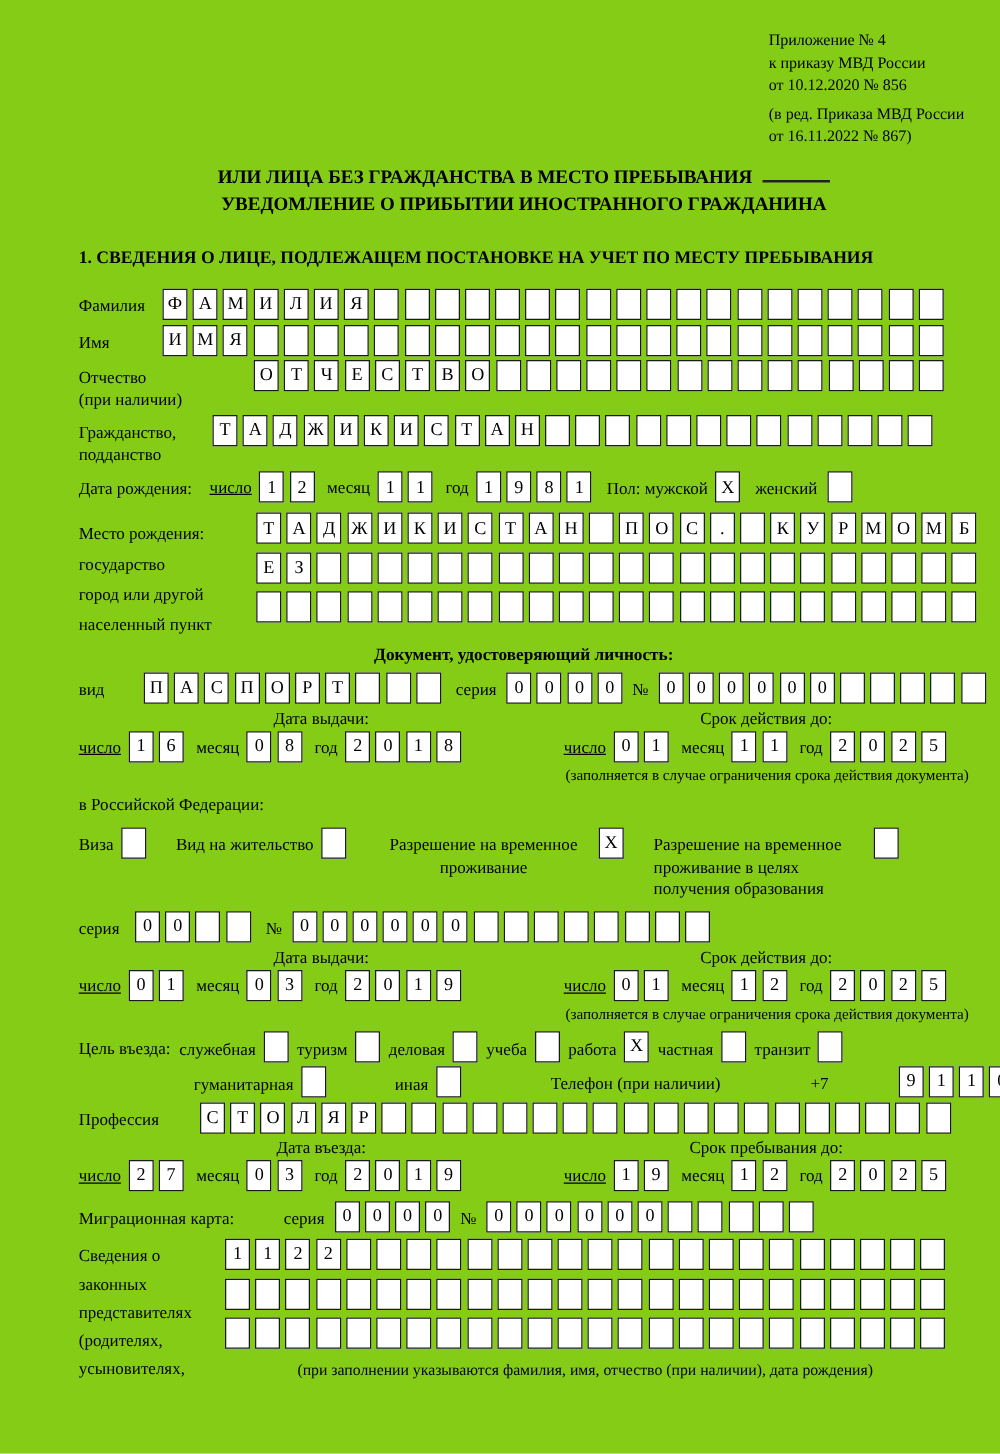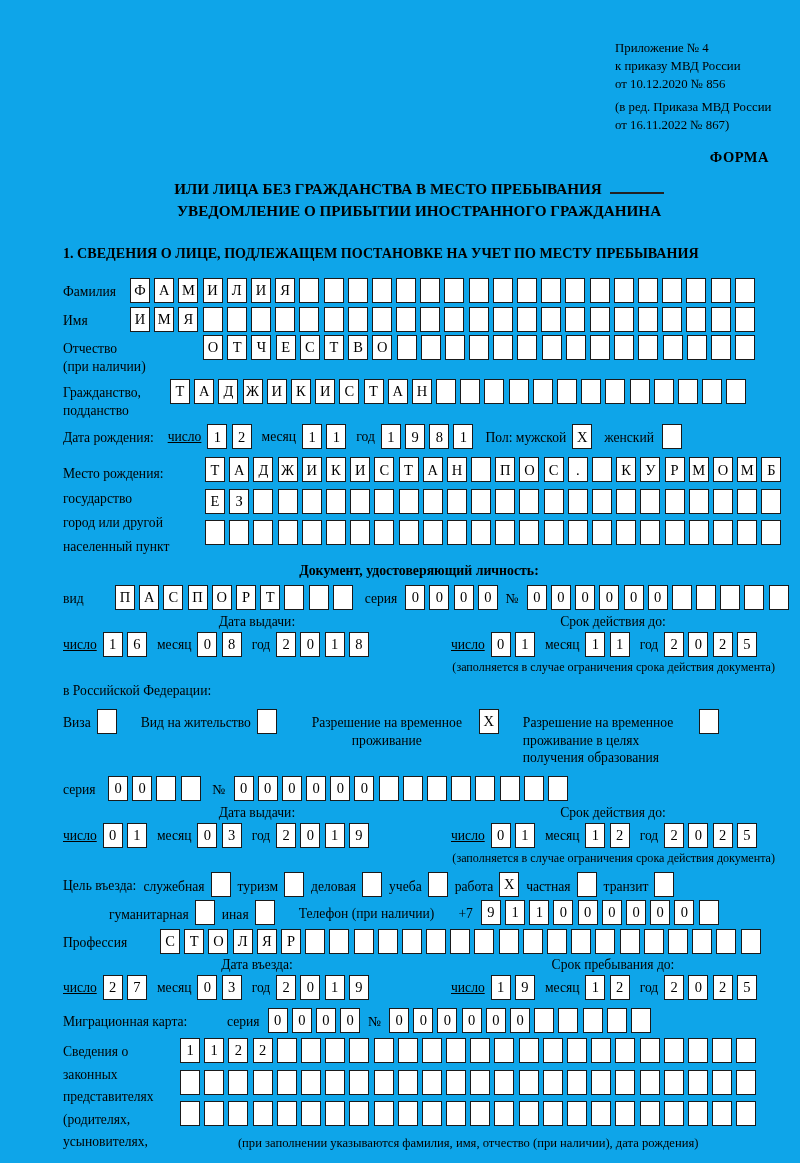--- a/index.html
+++ b/index.html
@@ -1,17 +1,17 @@
 <!DOCTYPE html>
 <html><head>
 <meta charset="utf-8">
 <style>
   html,body{margin:0;padding:0;background:#fff;}
   body{width:800px;height:1163px;color:#000;font-family:"Liberation Serif","DejaVu Serif",serif;}
-  .page{box-sizing:border-box;width:800px;height:1163px;padding:40px 25px 0 63px;overflow:hidden;position:relative;background:#0ea5e9;}
+  .page{box-sizing:border-box;width:800px;height:1163px;padding:24px 25px 0 63px;overflow:hidden;position:relative;background:#84cc16;}
 
   
   .annex{margin-left:552px;font-size:12.8px;line-height:1.4;}
   .annex div{white-space:nowrap;}
   .annex .gap{height:5px;}
   .forma{text-align:right;font-weight:bold;font-size:14.5px;margin:14px 6px 0 0;letter-spacing:.5px;}
 
   .title{text-align:center;font-weight:bold;font-size:15.2px;line-height:1.5;margin-top:12px;}
   .title-blank{display:inline-block;width:54px;height:13px;border-bottom:2px solid #222;margin-left:8px;}
 
@@ -52,42 +52,41 @@
   .res-options{display:flex;align-items:flex-start;margin:7px 0 9px;}
   .opt{display:flex;align-items:flex-start;}
   .opt .lbl{padding-top:5px;}
   .opt-wide .lbl{width:172px;text-align:center;}
   .opt-wide2 .lbl{width:170px;}
 
   
   .p-opt{display:flex;align-items:center;margin-left:7px;font-family:Liberation Serif, serif;}
   .p-opt .lbl{padding-right:2px;}
   .p-opt .checkbox{margin-left:4px;}
-  .phone-line{margin-left:46px;}
+  .phone-line{margin-left:92px;gap:48px;}
 
   
   .reps{display:flex;margin-top:5px;}
   .reps-labels{width:117px;flex-shrink:0;font-size:13.6px;line-height:1.66;padding-top:3px;}
   .reps-rows .cells{margin-bottom:6.5px;}
   .reps-note{font-size:12.6px;text-align:center;margin-top:3px;}
 </style>
 </head>
 <body>
 
 <div class="page">
 
   <div class="annex">
     <div>Приложение № 4</div>
     <div>к приказу МВД России</div>
     <div>от 10.12.2020 № 856</div>
     <div class="gap"></div>
     <div>(в ред. Приказа МВД России</div>
     <div>от 16.11.2022 № 867)</div>
   </div>
-  <div class="forma">ФОРМА</div>
 
   <div class="title">
     <div><span>ИЛИ ЛИЦА БЕЗ ГРАЖДАНСТВА В МЕСТО ПРЕБЫВАНИЯ</span><span class="title-blank"></span></div>
     <div>УВЕДОМЛЕНИЕ О ПРИБЫТИИ ИНОСТРАННОГО ГРАЖДАНИНА</div>
   </div>
 
   <div class="sec-heading">1. СВЕДЕНИЯ О ЛИЦЕ, ПОДЛЕЖАЩЕМ ПОСТАНОВКЕ НА УЧЕТ ПО МЕСТУ ПРЕБЫВАНИЯ</div>
 
   <div class="row">
     <span class="lbl w-name">Фамилия</span>

